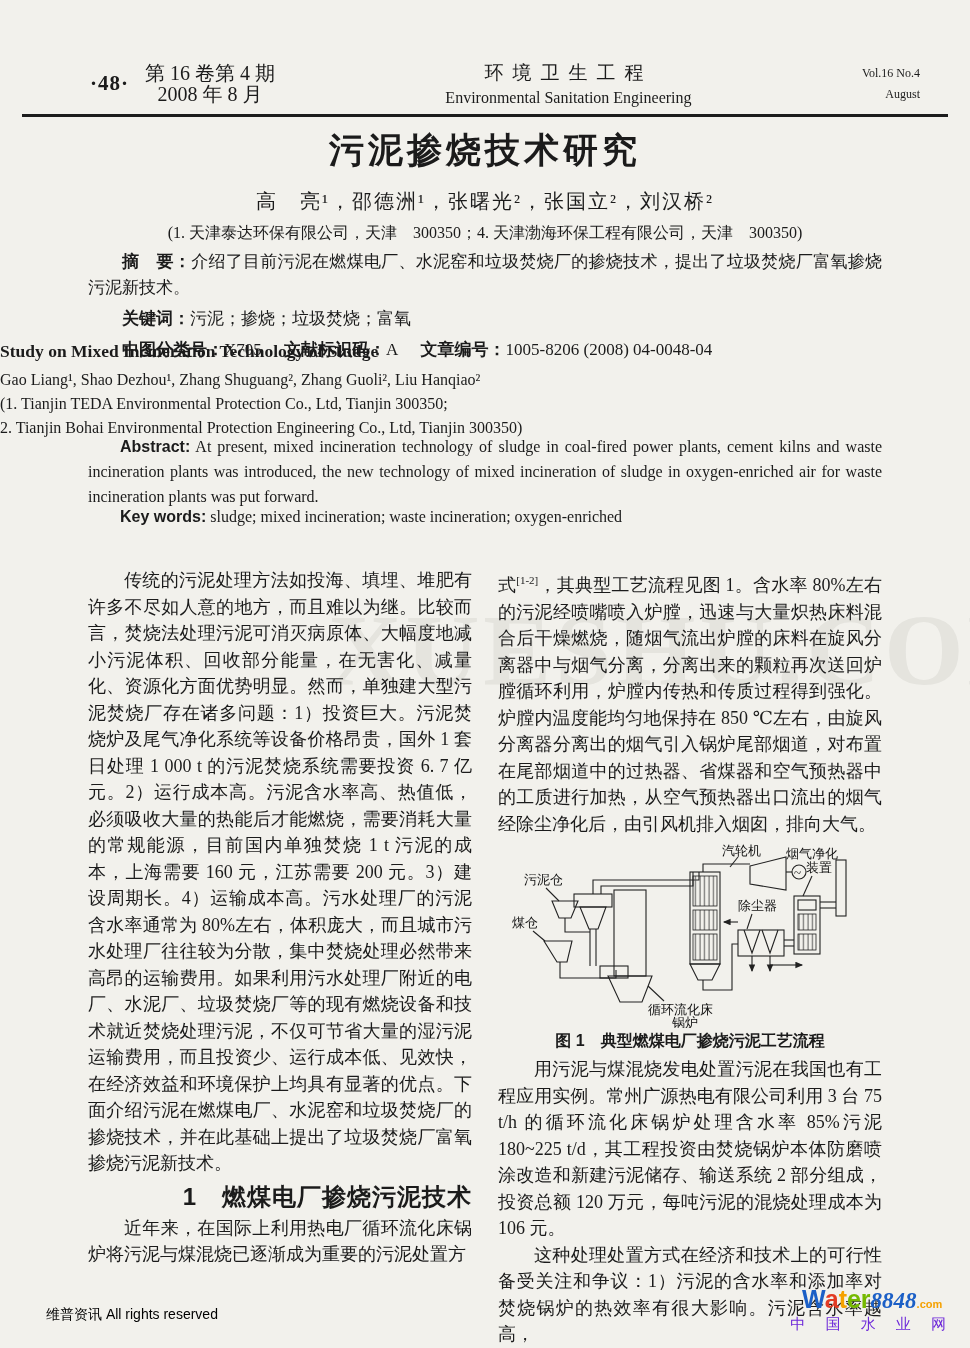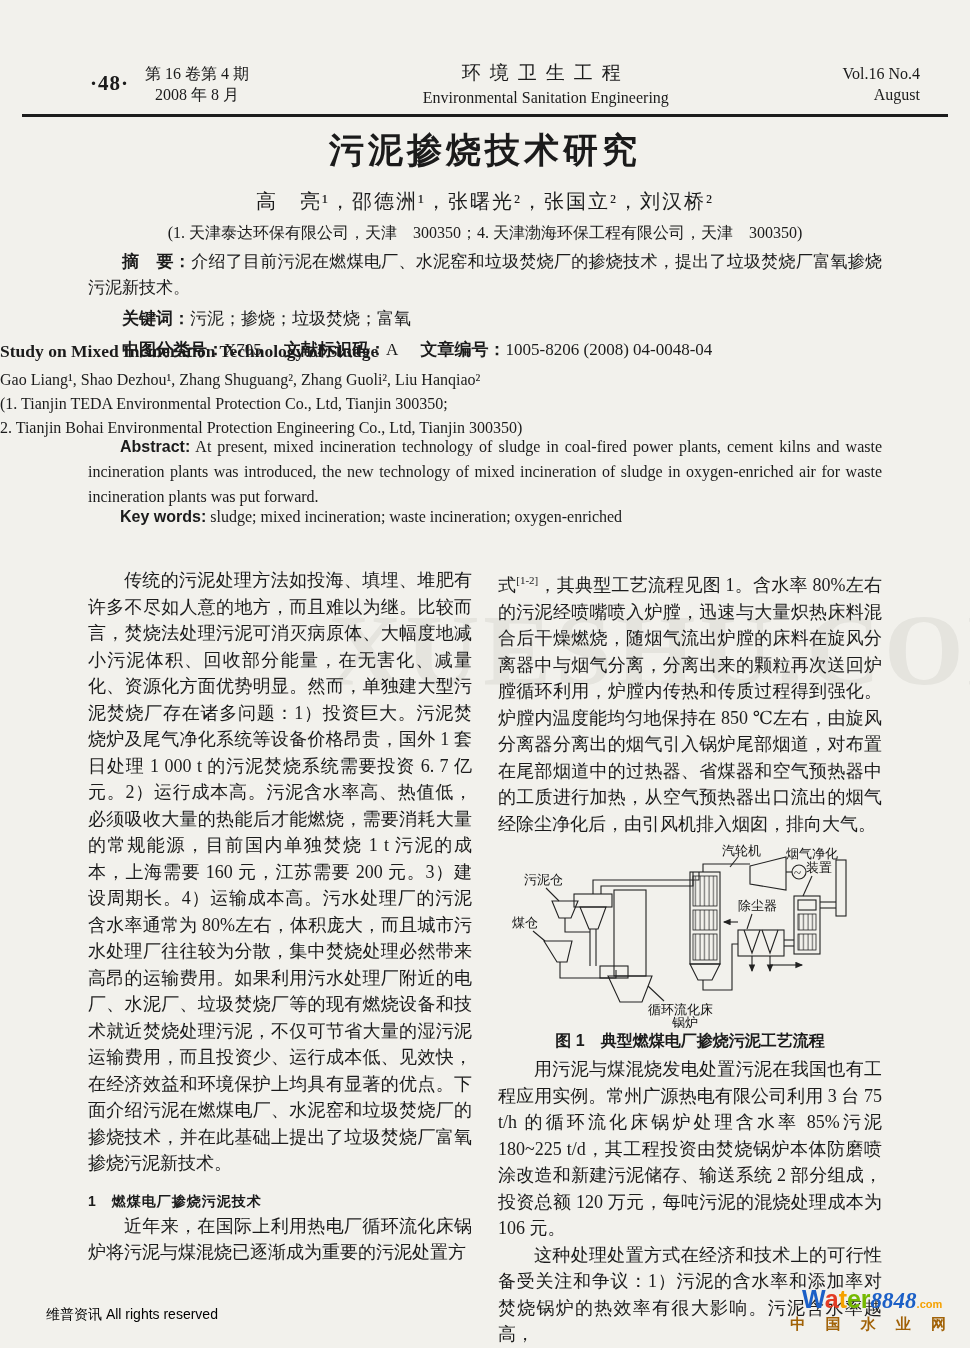--- a/index.html
+++ b/index.html
@@ -3,25 +3,25 @@
 <meta charset="utf-8">
 <style>
   html,body{margin:0;padding:0;background:#777;}
   .page{position:relative;width:970px;height:1348px;background:#f2f1ec;margin:0 auto;
         font-family:"Liberation Serif","DejaVu Serif",serif;color:#1b1b1b;overflow:hidden;}
 
   
   .header{position:absolute;top:60px;left:30px;right:50px;display:flex;justify-content:space-between;align-items:center;}
   .hdr-left{display:flex;align-items:center;gap:16px;margin-left:60px;}
   .page-no{font-weight:bold;font-size:21px;letter-spacing:1px;}
-  .vol-block{text-align:center;font-size:16px;line-height:21px;}
+  .vol-block{text-align:center;font-size:20px;line-height:21px;}
   .hdr-center{text-align:center;}
   .journal-cn{font-size:19px;letter-spacing:9px;}
   .journal-en{font-size:16px;margin-top:3px;}
-  .hdr-right{text-align:right;font-size:16px;line-height:21px;}
+  .hdr-right{text-align:right;font-size:12px;line-height:21px;}
   .header-rule{position:absolute;top:114px;left:22px;width:926px;border-top:3px solid #1c1c1c;}
 
   
   .article-title{position:absolute;top:127px;left:0;width:100%;text-align:center;
       font-family:"Liberation Sans","DejaVu Sans",sans-serif;font-weight:bold;font-size:35px;letter-spacing:4px;}
   .authors{position:absolute;top:188px;width:100%;text-align:center;font-size:20px;letter-spacing:2px;}
   .affil{position:absolute;top:223px;width:100%;text-align:center;font-size:16px;}
   .front{position:absolute;top:249px;left:88px;width:794px;font-size:17px;line-height:26px;}
   .front p{margin:0 0 5px 0;text-indent:2em;text-align:justify;}
   .blk{font-family:"Liberation Sans","DejaVu Sans",sans-serif;font-weight:bold;}
@@ -32,22 +32,22 @@
   .en-authors{font-size:16px;margin-top:9px;}
   .en-affil{font-size:16px;margin-top:6px;}
   .abstract-en{position:absolute;top:434px;left:88px;width:794px;font-size:16px;line-height:25px;text-align:justify;text-indent:2em;}
   .keywords-en{position:absolute;top:508px;left:88px;width:794px;font-size:16px;text-indent:2em;}
 
   
   .columns{position:absolute;top:567px;left:88px;width:794px;display:flex;gap:26px;}
   .col{width:384px;}
   .col p{margin:0;font-size:18px;line-height:26.5px;text-align:justify;}
   .col p.indent{text-indent:2em;}
-  .sec-head{font-family:"Liberation Sans","DejaVu Sans",sans-serif;font-weight:bold;font-size:14px;
-            margin:16px 0 2px 0;letter-spacing:1px;}
+  .sec-head{font-family:"Liberation Sans","DejaVu Sans",sans-serif;font-weight:bold;font-size:24px;
+            margin:4px 0 2px 0;letter-spacing:1px;text-align:right;}
   sup{font-size:11px;}
 
   .footnote{margin-top:16px;}
   .fn-rule{width:125px;border-top:2px solid #222;}
   .fn-text{margin-top:9px;font-size:16px;}
 
   
   .figure{margin:7px 0 4px 0;}
   .figure svg{display:block;margin:0 auto;}
   .fig-caption{text-align:center;font-family:"Liberation Sans","DejaVu Sans",sans-serif;
@@ -61,21 +61,21 @@
   .wm-copy{position:absolute;left:46px;bottom:24px;font-family:"Liberation Sans",sans-serif;
            font-size:14px;color:#000000;}
   .logo{position:absolute;right:16px;bottom:14px;text-align:center;font-family:"Liberation Sans","DejaVu Sans",sans-serif;}
   .logo-line1{font-size:25px;font-weight:bold;line-height:1;}
   .lg-w{color:#1b5fc6;}
   .lg-a{color:#e23b24;}
   .lg-t{color:#f5a100;}
   .lg-er{color:#76b900;}
   .lg-num{font-family:"Liberation Serif",serif;font-style:italic;font-size:23px;color:#1b5fc6;}
   .lg-com{font-size:11px;color:#f5a100;}
-  .logo-line2{font-size:15px;font-weight:bold;color:#a16207;letter-spacing:8px;margin-top:3px;}
+  .logo-line2{font-size:15px;font-weight:normal;color:#6d28d9;letter-spacing:8px;margin-top:3px;}
 </style>
 </head>
 <body>
 
 <div class="page">
 
   <div class="wm-big">XUESHU.COM</div>
 
   <div class="header">
     <div class="hdr-left">

